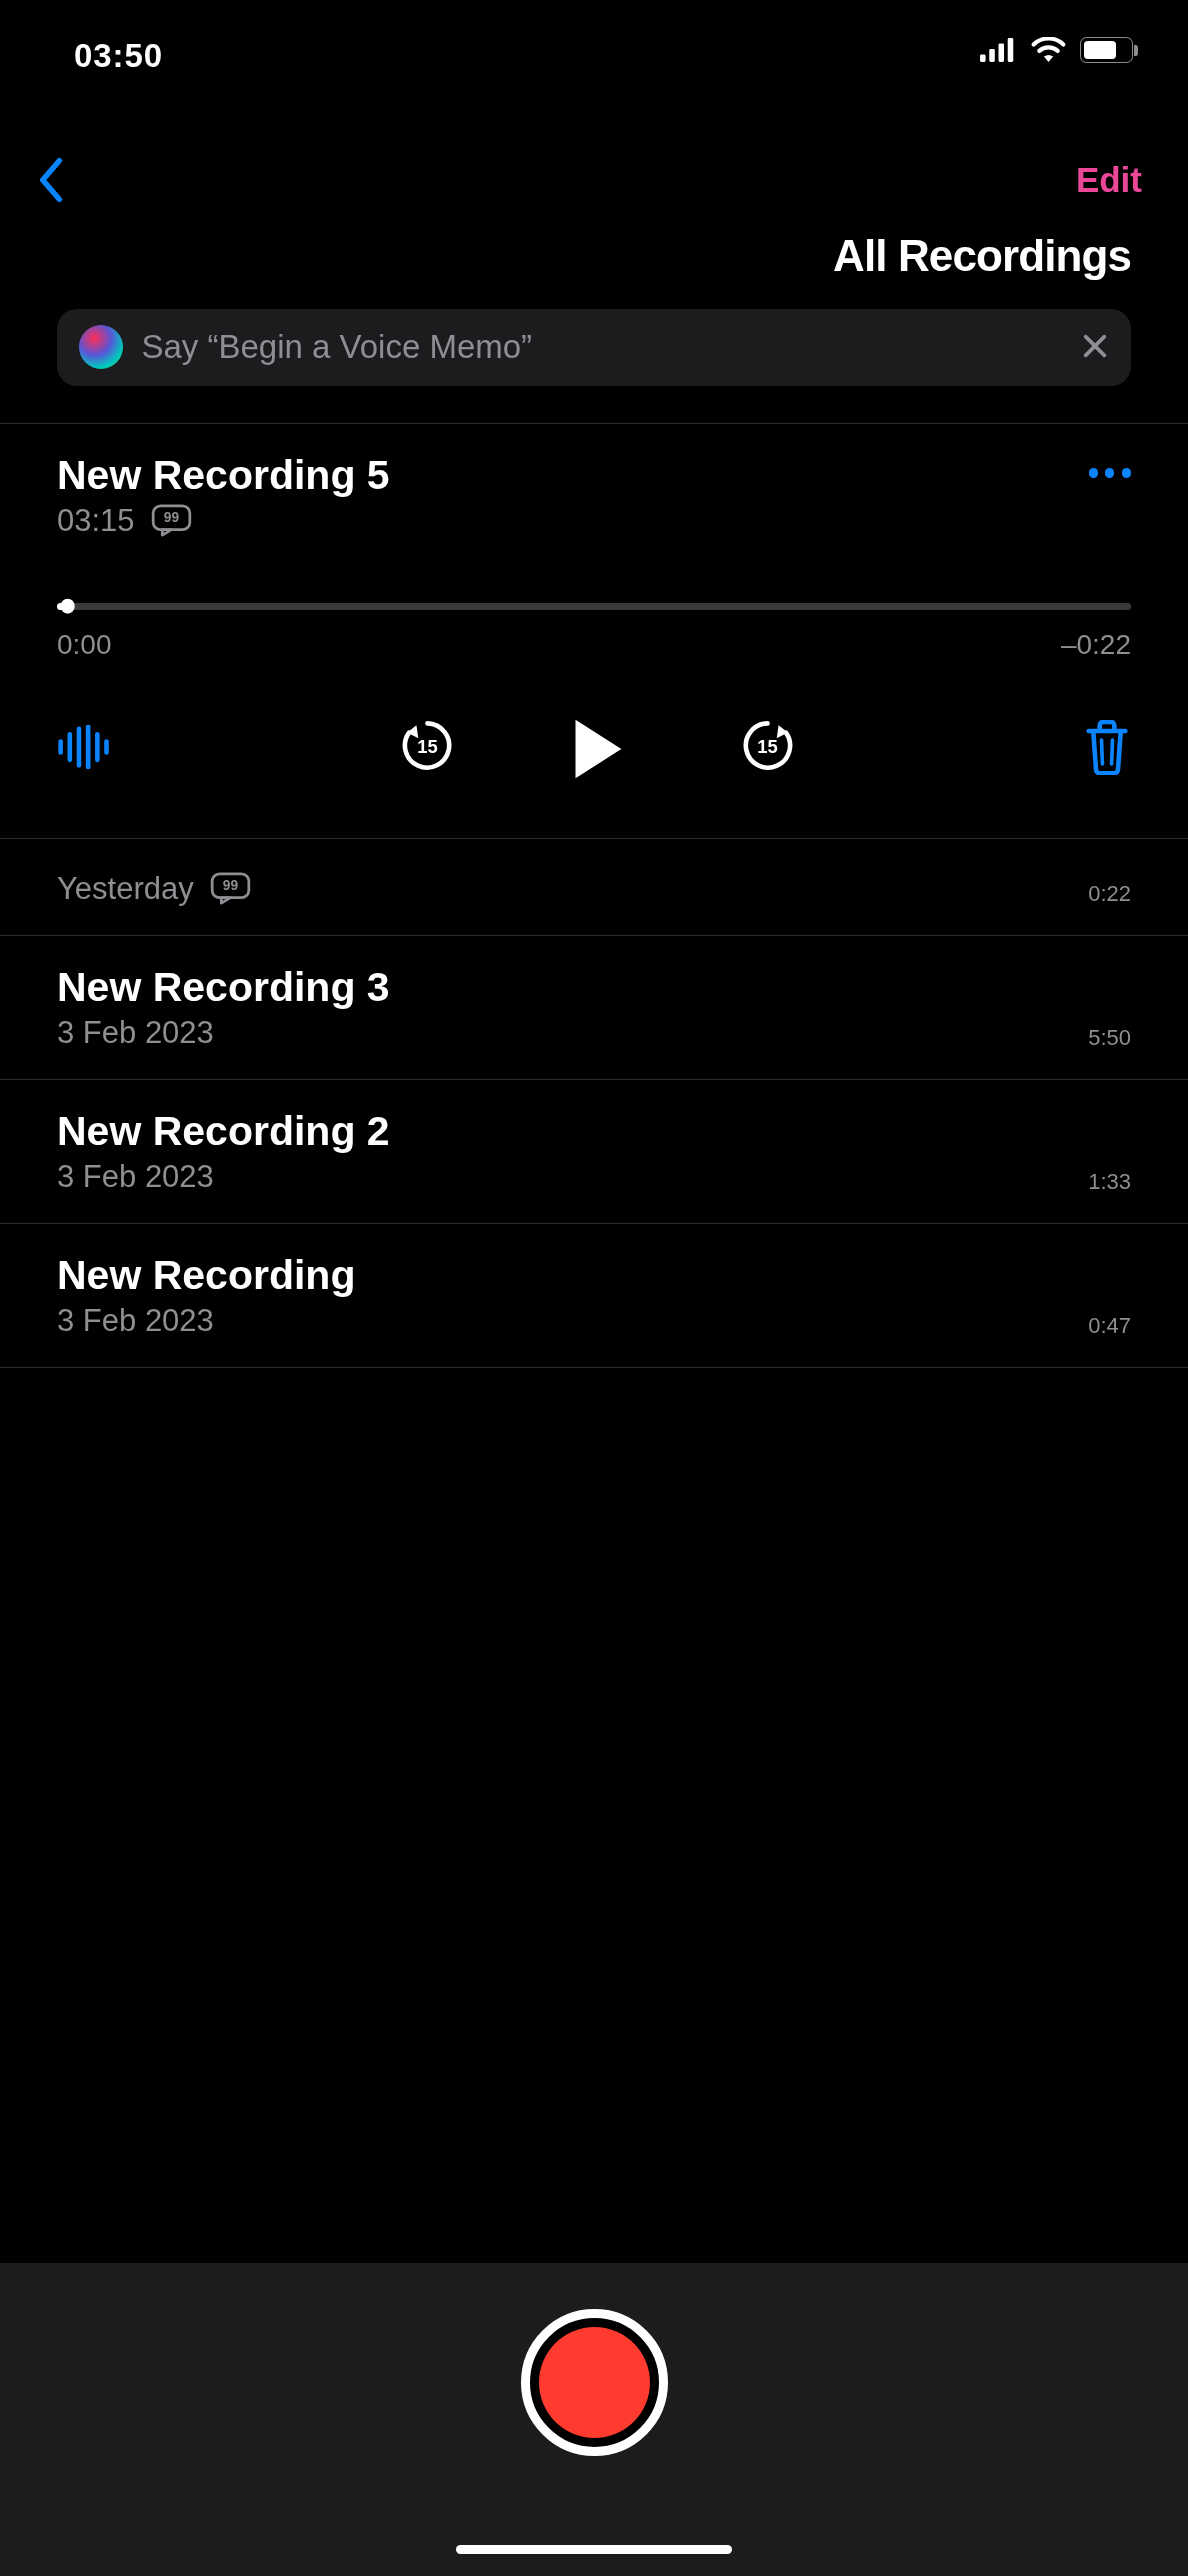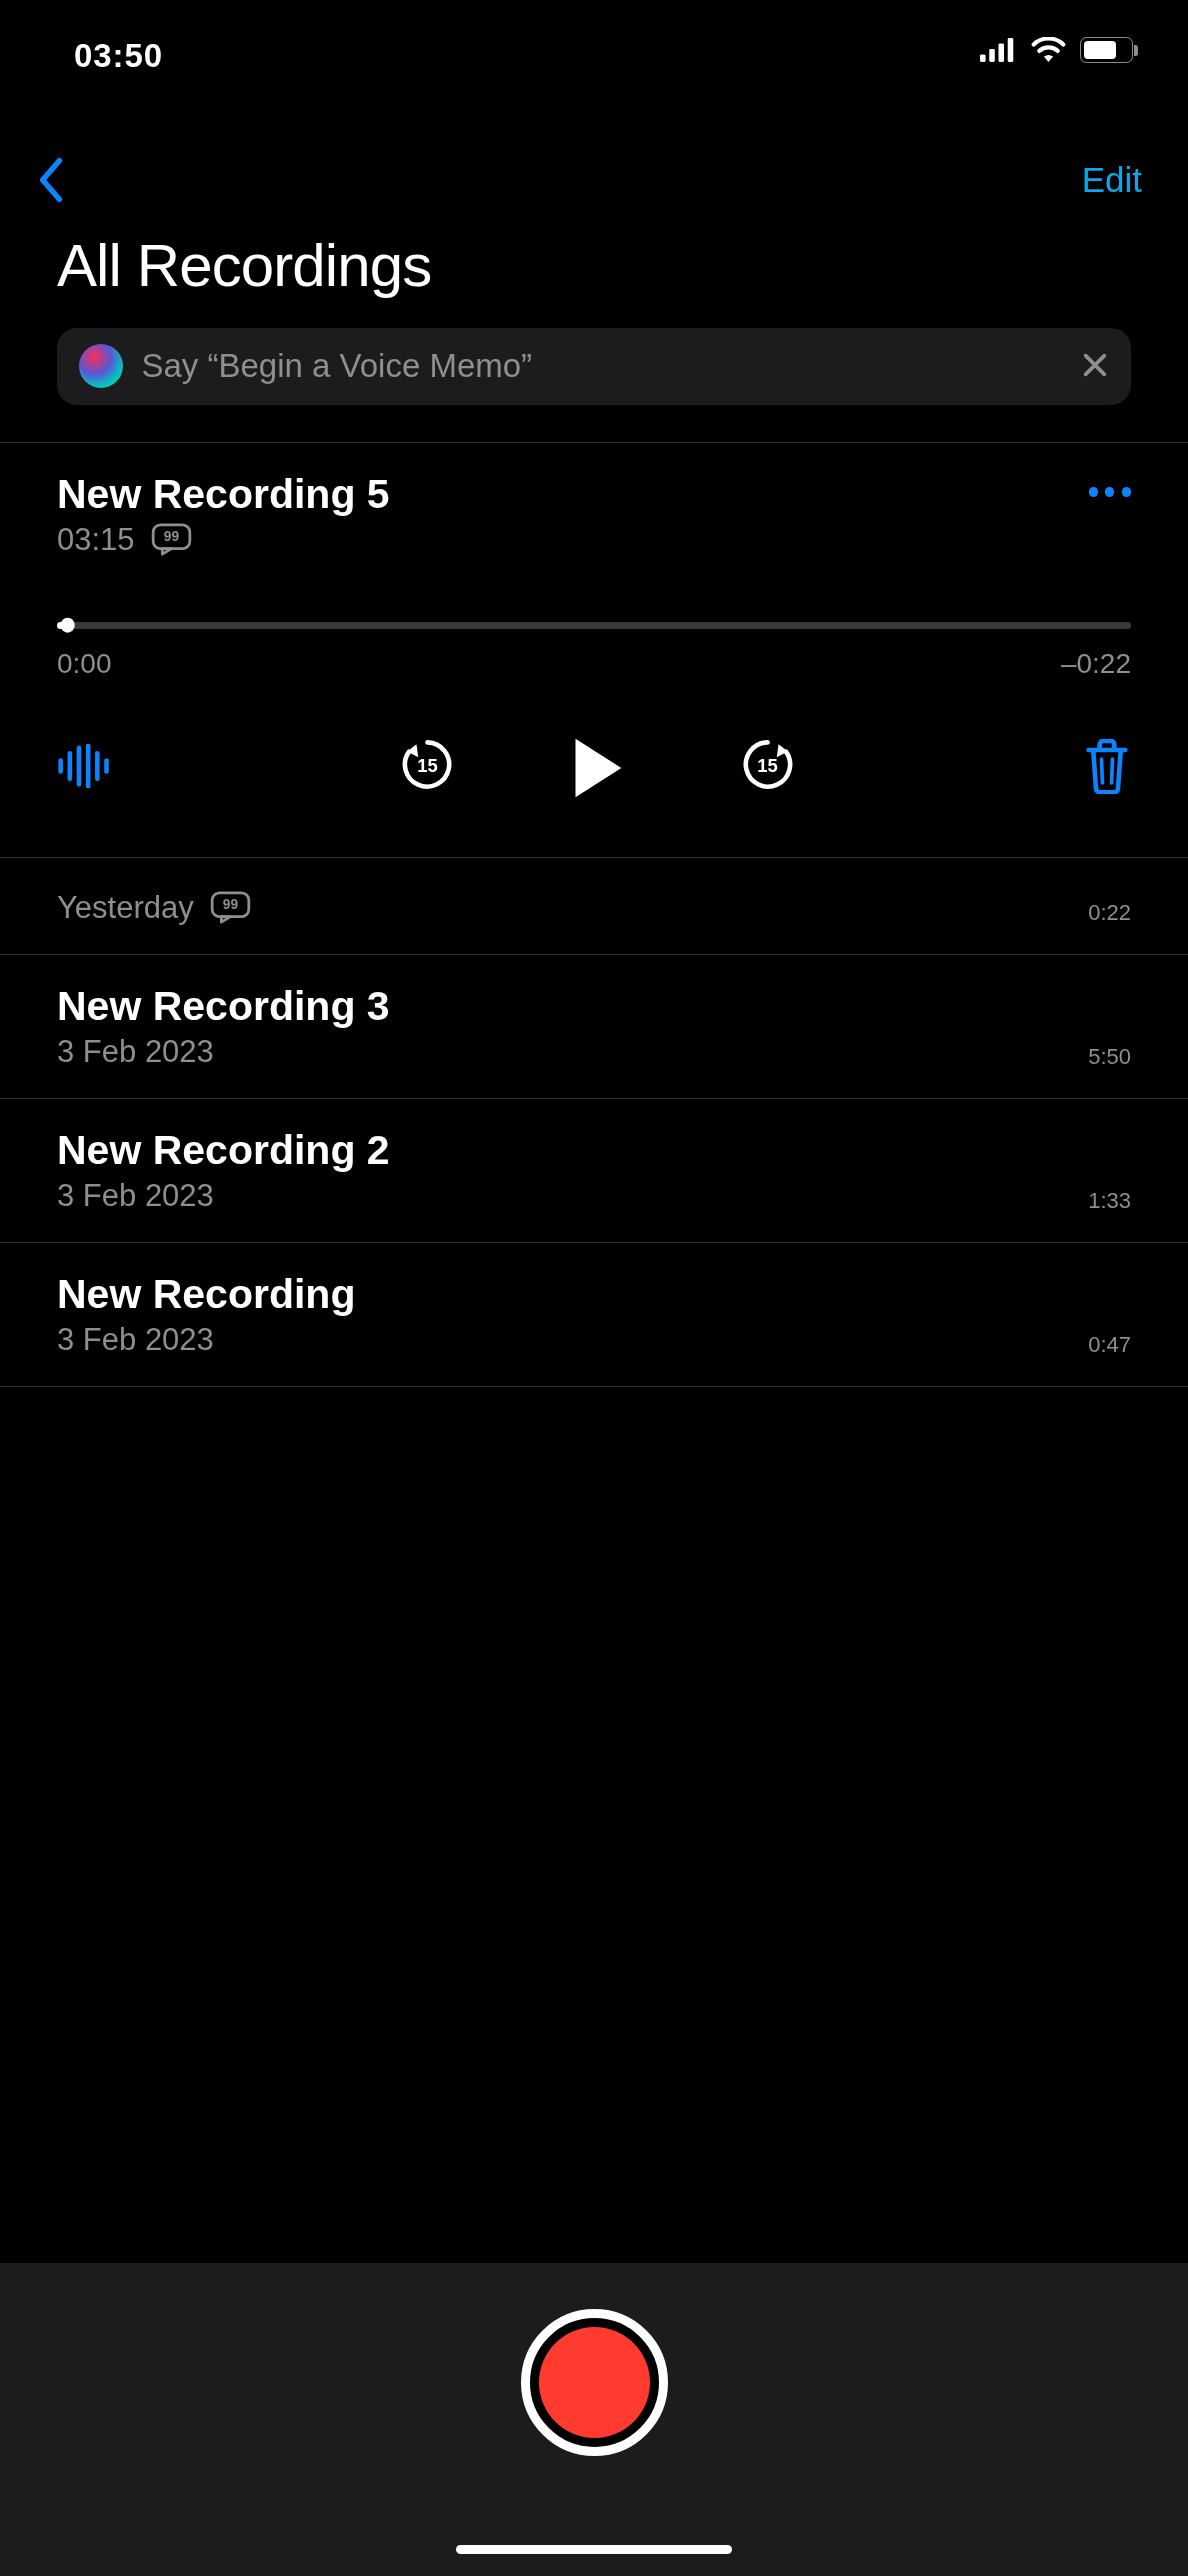--- a/index.html
+++ b/index.html
@@ -9,23 +9,23 @@
   .status-right { display: flex; align-items: center; gap: 13px; }
   .status-right svg { display: block; }
   .battery-wrap { display: flex; align-items: center; }
   .battery { width: 53px; height: 26px; border: 1.8px solid rgba(255,255,255,0.55); border-radius: 6.4px; position: relative; display: flex; align-items: center; padding: 3px; }
   .battery::after { content: ""; position: absolute; right: -5.5px; top: 7.4px; width: 3.7px; height: 11px; background: rgba(255,255,255,0.55); border-radius: 0 2.8px 2.8px 0; }
   .battery-fill { height: 100%; background: #fff; border-radius: 3.7px; }
   .battery-label { position: absolute; left: 0; right: 0; text-align: center; font-size: 17.5px; font-weight: 600; color: #000; mix-blend-mode: difference; }
 
   .nav-bar { display: flex; justify-content: space-between; align-items: center; padding: 28px 46px 18.4px 37px; }
   .back-btn svg { display: block; }
-  .edit-btn { color: #0ea5e9; font-size: 35px; font-weight: 400; background: none; border: none; }
-
-  .page-title { font-size: 60px; font-weight: 400; letter-spacing: -0.9px; padding: 9.2px 57px 28px 57px; }
+  .edit-btn { color: #ec4899; font-size: 35px; font-weight: 700; background: none; border: none; }
+
+  .page-title { font-size: 44px; font-weight: 700; letter-spacing: -0.9px; padding: 9.2px 57px 28px 57px; text-align: right; }
 
   .siri-suggest { margin: 0 57px 37px 57px; background: #1c1c1e; border-radius: 20px; display: flex; align-items: center; padding: 16.6px 22px; gap: 18.4px; }
   .siri-orb { width: 44px; height: 44px; border-radius: 50%; background: radial-gradient(circle at 35% 30%, #ff2d55 0%, #5856d6 40%, #00c7be 70%, #30d158 100%); flex-shrink: 0; }
   .siri-text { flex: 1; font-size: 33px; color: #8e8e93; }
   .siri-text .say { color: #8e8e93; }
   .siri-close { color: #8e8e93; font-size: 35px; background: none; border: none; line-height: 1; }
 
   .list { border-top: 0.9px solid #2c2c2e; }
   .row { padding: 28px 57px 28px 57px; border-bottom: 0.9px solid #2c2c2e; }
   .row-head { display: flex; justify-content: space-between; align-items: flex-start; }

